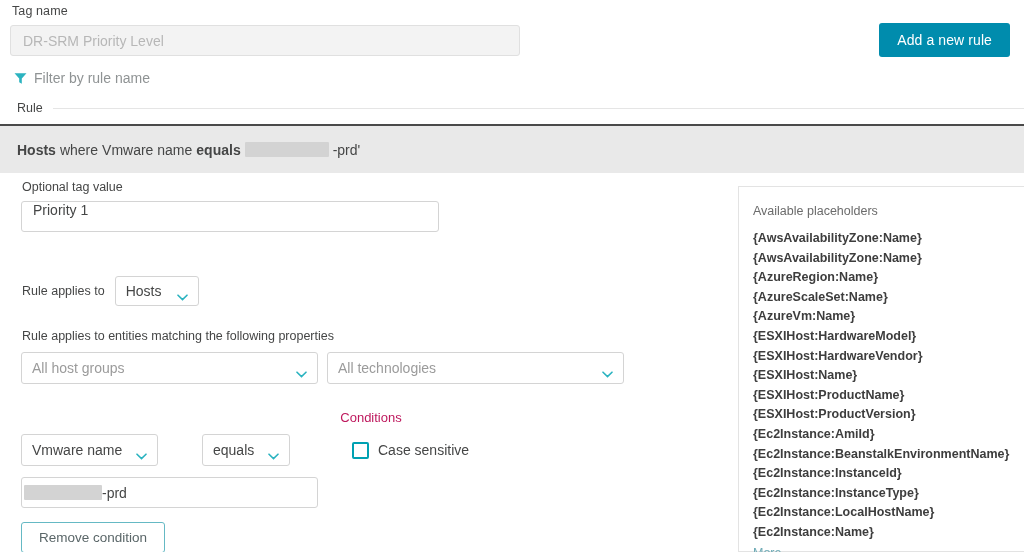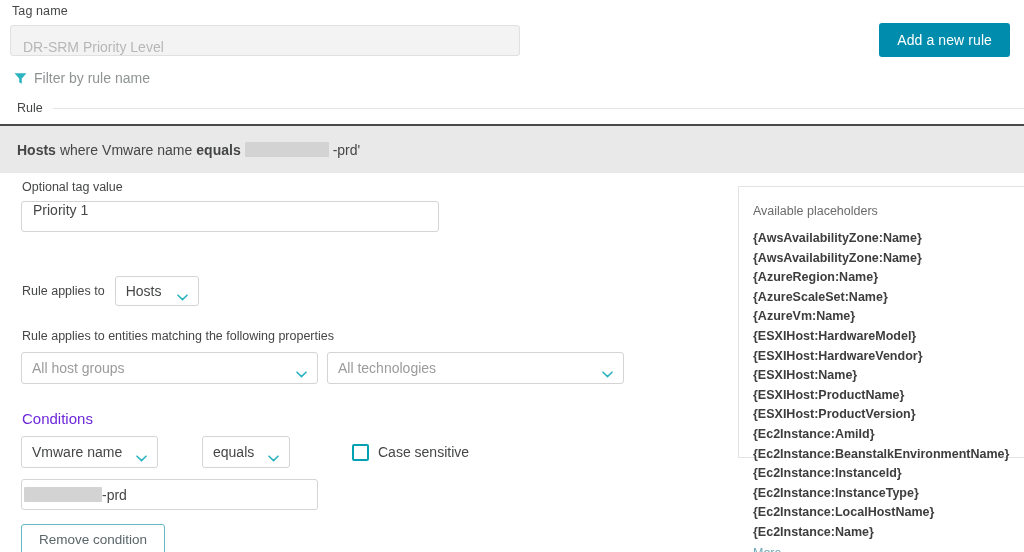--- a/index.html
+++ b/index.html
@@ -34,21 +34,21 @@
     position: absolute;
     left: 10px;
     top: 25px;
     width: 510px;
     height: 31px;
     box-sizing: border-box;
     background: #f3f3f3;
     border: 1px solid #e0e0e0;
     border-radius: 3px;
     display: flex;
-    align-items: flex-end;
+    align-items: center;
     padding: 0 12px;
     color: #b7b7b7;
     font-size: 14px;
     cursor: not-allowed;
   }
   .add-rule-button {
     position: absolute;
     right: 14px;
     top: 23px;
     background: #008cad;
@@ -220,22 +220,23 @@
   }
   .select-tech {
     width: 297px;
     height: 32px;
     color: #9b9b9b;
     gap: 16px;
   }
   .conditions-label {
     margin-left: 22px;
     margin-top: 26px;
-    font-size: 15px;
-    color: #6d28d9;
+    font-size: 13px;
+    color: #be185d;
+    text-align: center;
   }
   .cond-row {
     display: flex;
     align-items: center;
     margin-left: 21px;
     margin-top: 9px;
     gap: 0;
   }
   .select-attr { width: 137px; height: 32px; }
   .select-op { width: 88px; height: 32px; margin-left: 44px; }
@@ -289,21 +290,21 @@
     font-family: "Liberation Sans", sans-serif;
     cursor: pointer;
   }
 
   
   .placeholders-panel {
     position: absolute;
     left: 738px;
     top: 186px;
     width: 286px;
-    height: 272px;
+    height: 366px;
     box-sizing: border-box;
     background: #ffffff;
     border: 1px solid #e3e3e3;
     border-right: none;
     padding: 17px 0 0 14px;
   }
   .panel-title {
     font-size: 12.5px;
     color: #6b6b6b;
     margin-bottom: 11px;

